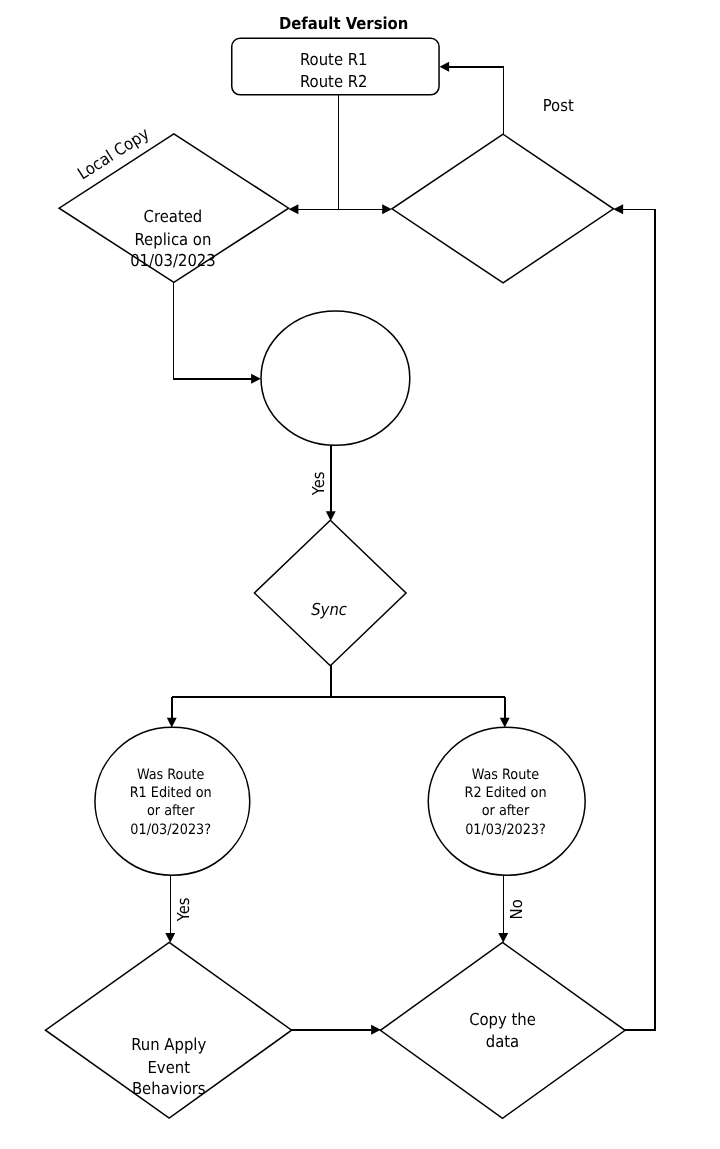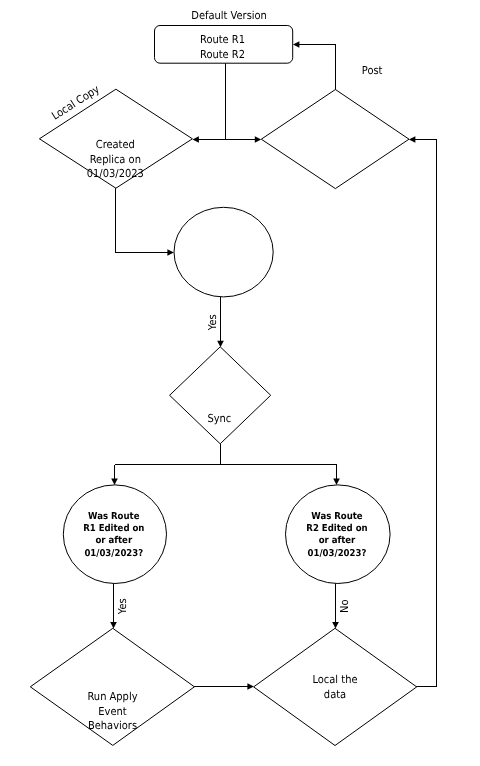--- a/index.html
+++ b/index.html
@@ -8,21 +8,21 @@
        font-family:"DejaVu Sans",sans-serif;font-stretch:condensed;
        -webkit-font-smoothing:antialiased;text-rendering:geometricPrecision;}
   #canvas{position:relative;width:480px;height:766px;background:#ffffff;}
   svg#diagram{position:absolute;left:0;top:0;width:480px;height:766px;display:block;}
   .shape{fill:#ffffff;stroke:#000000;stroke-width:1;}
   .edge{fill:none;stroke:#000000;stroke-width:1;shape-rendering:crispEdges;}
   .arrowhead{fill:#000000;stroke:none;}
   .lbl{position:absolute;color:#000000;font-size:11px;line-height:14.4px;
        text-align:center;white-space:pre;transform-origin:50% 50%;
        font-variant-ligatures:none;font-kerning:normal;}
-  .lbl.small{font-size:9.5px;line-height:12.05px;font-weight:bold;}
+  .lbl.small{font-size:9.5px;line-height:12.05px;}
   .lbl.l15{line-height:15px;}
 </style>
 </head>
 <body>
 
 <div id="canvas">
 
   <svg id="diagram" viewBox="0 0 480 766" width="480" height="766">
 
     <path class="edge" d="M225.5,63.2 L225.5,139.5 M198.4,139.5 L255.3,139.5"></path>
@@ -66,48 +66,48 @@
 
     <ellipse class="shape" cx="114.9" cy="534.2" rx="51.6" ry="49.3"></ellipse>
 
     <ellipse class="shape" cx="337.8" cy="534.2" rx="52.3" ry="49.3"></ellipse>
 
     <polygon class="shape" points="112.8,628.3 194.4,686.8 112.8,745.4 30.3,686.8"></polygon>
 
     <polygon class="shape" points="335.0,628.3 416.7,686.9 335.0,745.5 253.6,686.9"></polygon>
   </svg>
 
-  <div class="lbl" style="left:169.1px;top:8.9px;width:120px;">Default Version</div>
+  <div class="lbl" style="left:169.1px;top:8.9px;width:120px;font-weight:bold;">Default Version</div>
 
   <div class="lbl l15" style="left:162.5px;top:32px;width:120px;">Route R1
 Route R2</div>
 
   <div class="lbl" style="left:55.3px;top:118.3px;width:120px;margin-top:20px;">Created
 Replica on
 01/03/2023</div>
 
 
 
-  <div class="lbl" style="left:159.4px;top:412px;width:120px;">Sync</div>
+  <div class="lbl" style="left:159.4px;top:400px;width:120px;font-style:italic;">Sync</div>
 
   <div class="lbl small" style="left:53.8px;top:511.4px;width:120px;">Was Route
 R1 Edited on
 or after
 01/03/2023?</div>
 
   <div class="lbl small" style="left:277.0px;top:511.4px;width:120px;">Was Route
 R2 Edited on
 or after
 01/03/2023?</div>
 
   <div class="lbl" style="left:52.5px;top:666.2px;width:120px;margin-top:24px;">Run Apply
 Event
 Behaviors</div>
 
-  <div class="lbl l15" style="left:275px;top:672.1px;width:120px;">Local the
+  <div class="lbl l15" style="left:275px;top:672.1px;width:120px;">Copy the
 data</div>
 
   <div class="lbl" style="left:36.3px;top:96.0px;width:80px;transform:rotate(-32.5deg);">Local Copy</div>
 
   <div class="lbl" style="left:342.5px;top:63.8px;width:40px;text-align:right;">Post</div>
 
   <div class="lbl" style="left:195.8px;top:315.3px;width:34px;transform:rotate(-90deg);">Yes</div>
 
   <div class="lbl" style="left:105.6px;top:598.6px;width:34px;transform:rotate(-90deg);">Yes</div>
 

